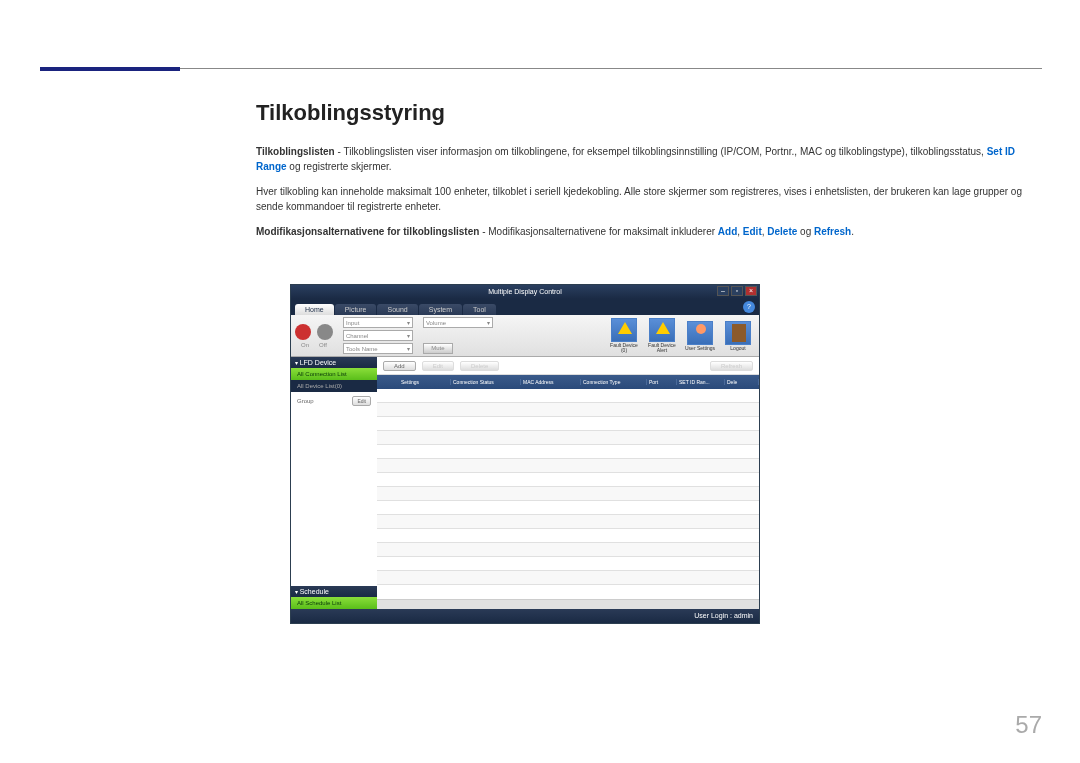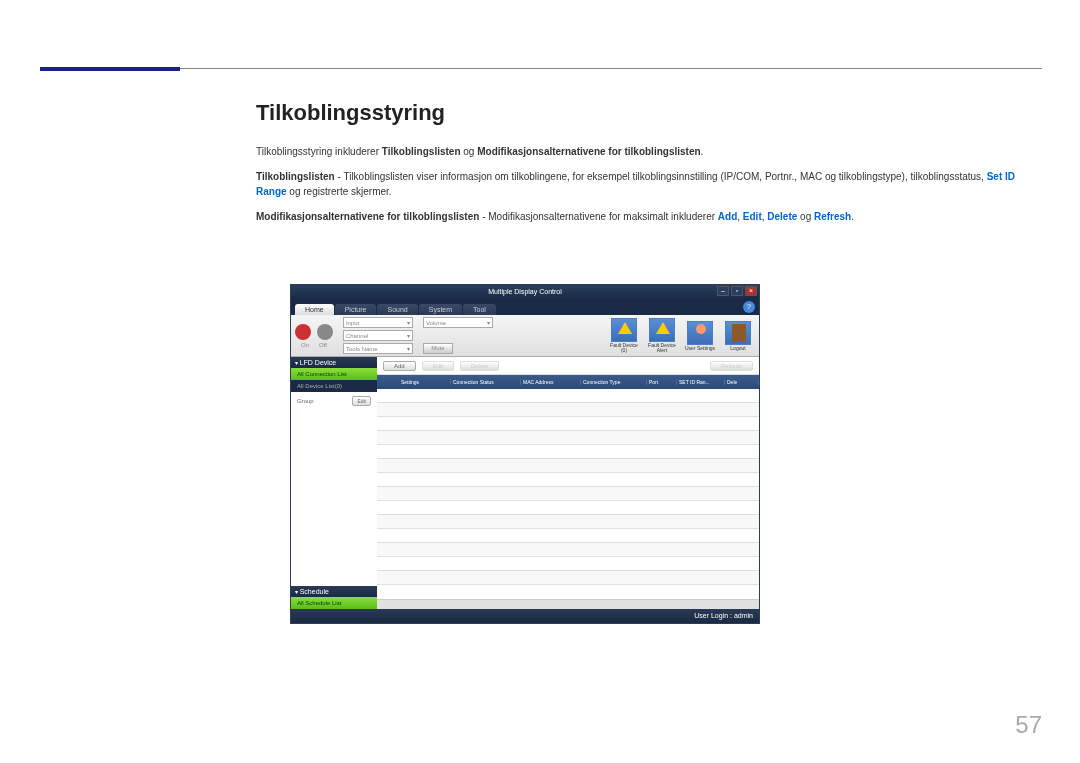--- a/index.html
+++ b/index.html
@@ -61,28 +61,28 @@
 </style>
 </head>
 <body>
 
 <div class="header-line"></div>
 <div class="header-bar"></div>
 
 <div class="content">
   <h1>Tilkoblingsstyring</h1>
 
-  <p class="para">
-    <span>Tilkoblingsstyring inkluderer </span><b>Tilkoblingslisten</b><span> og </span><b>Modifikasjonsalternativene for tilkoblingslisten</b><span>.</span>
-  </p>
 
   <p class="para">
     <b>Tilkoblingslisten</b><span> - Tilkoblingslisten viser informasjon om tilkoblingene, for eksempel tilkoblingsinnstilling (IP/COM, Portnr., MAC og tilkoblingstype), tilkoblingsstatus, </span><span class="link">Set ID Range</span><span> og registrerte skjermer.</span>
   </p>
 
+  <p class="para">
+    <span>Hver tilkobling kan inneholde maksimalt 100 enheter, tilkoblet i seriell kjedekobling. Alle store skjermer som registreres, vises i enhetslisten, der brukeren kan lage grupper og sende kommandoer til registrerte enheter.</span>
+  </p>
 
   <p class="para">
     <b>Modifikasjonsalternativene for tilkoblingslisten</b><span> - Modifikasjonsalternativene for maksimalt inkluderer </span><span class="link">Add</span><span>, </span><span class="link">Edit</span><span>, </span><span class="link">Delete</span><span> og </span><span class="link">Refresh</span><span>.</span>
   </p>
 </div>
 
 <div class="app">
   <div class="app-title">
     <span>Multiple Display Control</span>
     <div class="winbtns">

